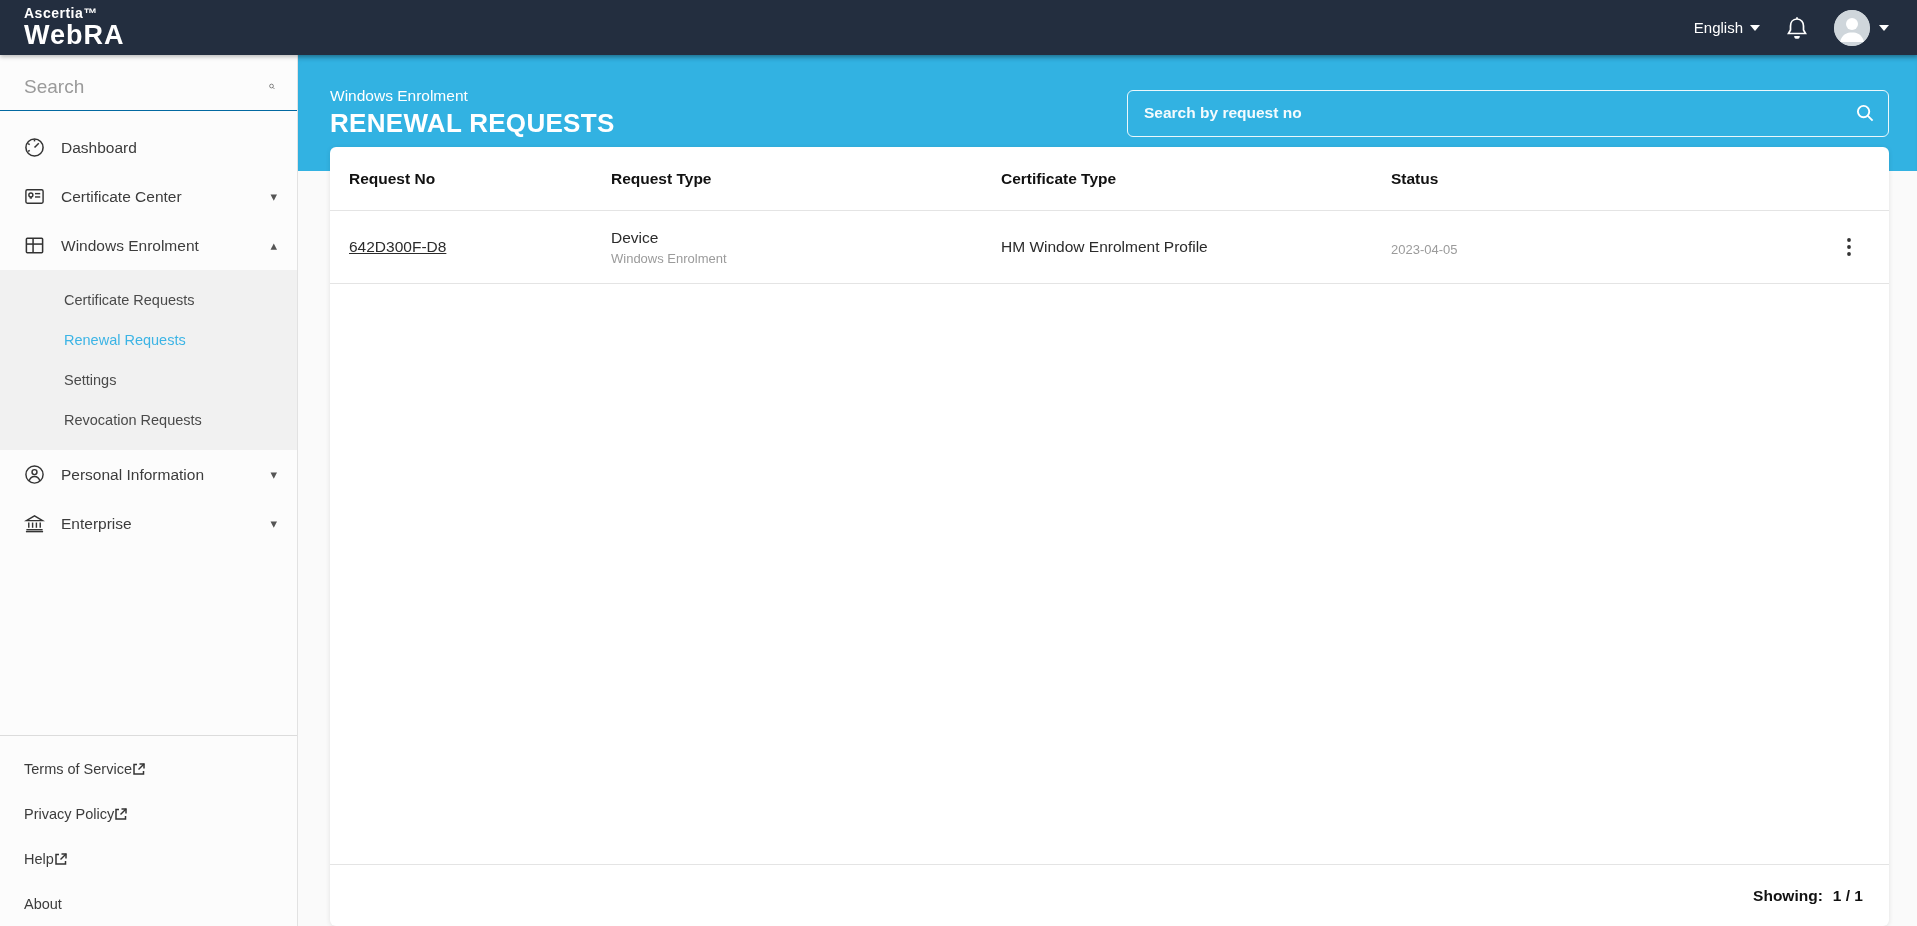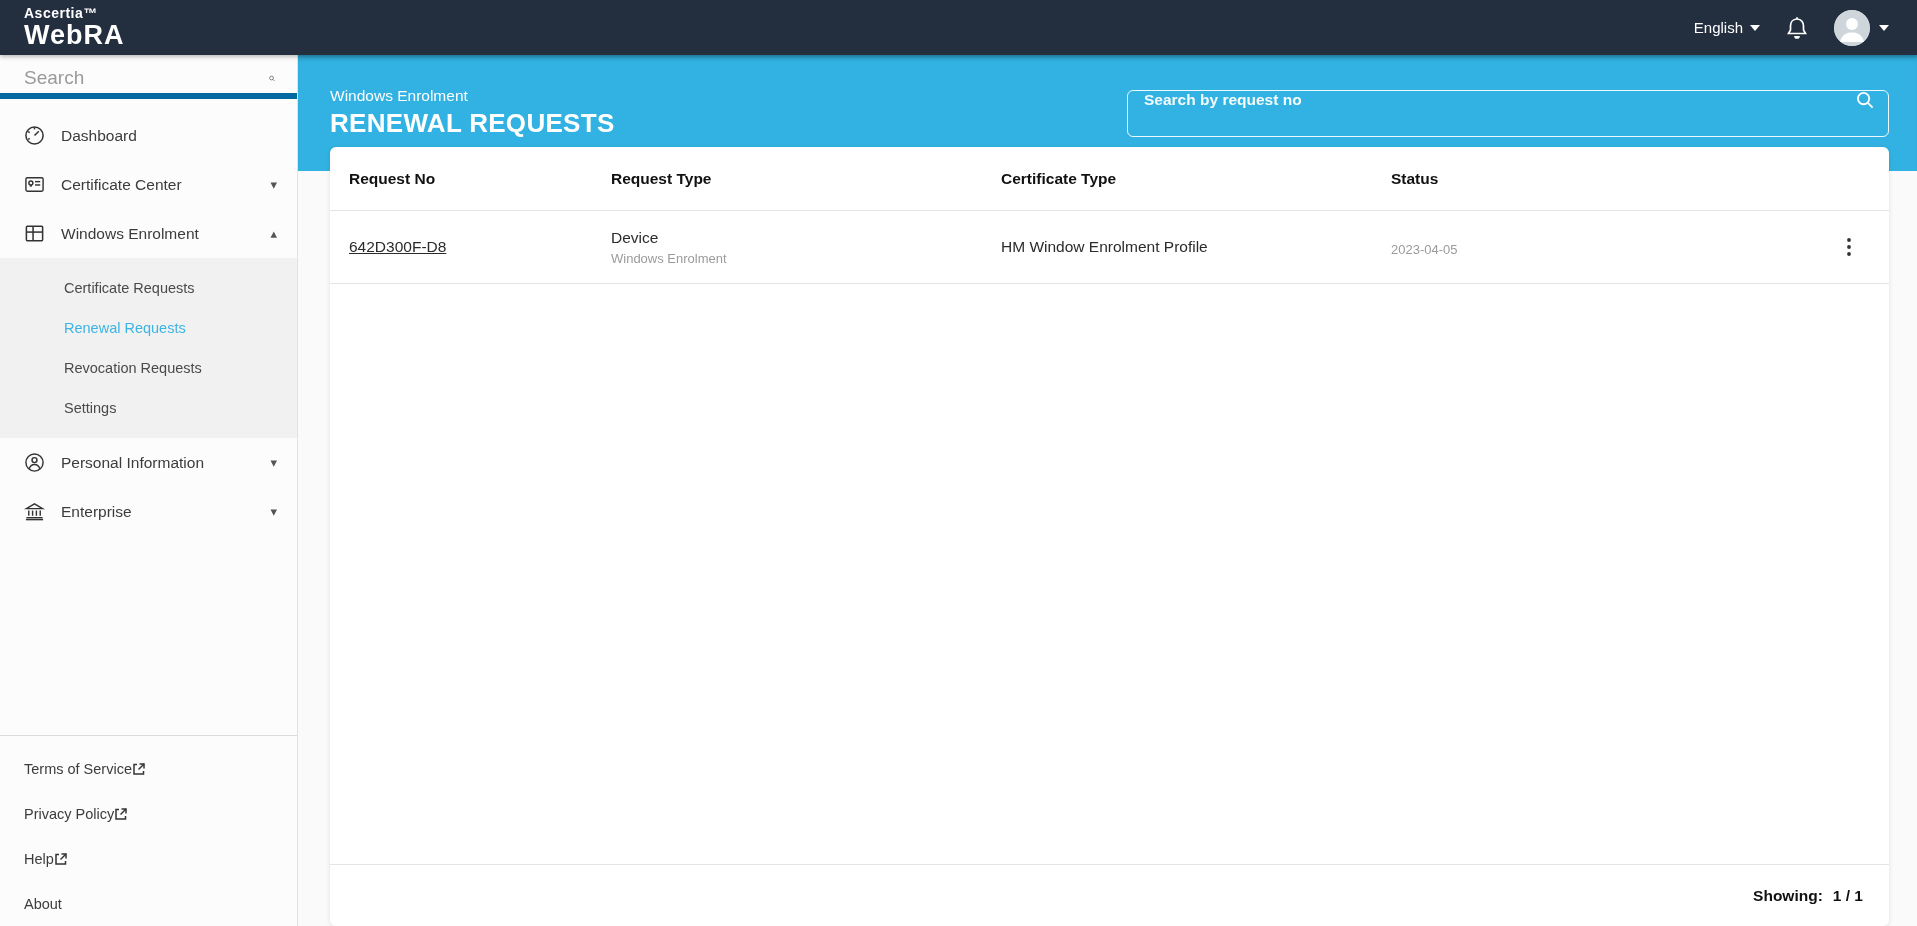--- a/index.html
+++ b/index.html
@@ -17,22 +17,22 @@
   .lang { color:#fff; font-size:15px; display:flex; align-items:center; gap:7px; cursor:pointer; }
   .caret-down { width:0; height:0; border-left:5px solid transparent; border-right:5px solid transparent;
     border-top:6px solid #fff; display:inline-block; }
   .bell { cursor:pointer; display:flex; }
   .avatar-wrap { display:flex; align-items:center; gap:9px; cursor:pointer; }
   .avatar { width:36px; height:36px; border-radius:50%; background:#cfd6db; overflow:hidden; display:flex; }
 
   
   .sidebar { position:fixed; top:55px; left:0; bottom:0; width:298px; background:#fcfcfc;
     border-right:1px solid #e2e2e2; display:flex; flex-direction:column; z-index:20; }
-  .side-search { display:flex; align-items:center; padding:8px 22px 0 24px; height:44px;
-    border-bottom:6px solid #0369a1; }
+  .side-search { display:flex; align-items:center; padding:8px 22px 0 24px; height:56px;
+    border-bottom:1px solid #0369a1; }
   .side-search input { flex:1; border:none; outline:none; background:transparent; font-size:19px;
     color:#444; font-family:inherit; }
   .side-search input::placeholder { color:#9a9a9a; }
   .nav { padding-top:12px; }
   .nav-item { height:49px; display:flex; align-items:center; gap:16px; padding:0 20px 0 24px;
     font-size:15.5px; color:#3c3c3c; cursor:pointer; }
   .nav-item .nav-label { flex:1; }
   .nav-item svg { flex:0 0 auto; }
   .chev { color:#555; font-size:13px; }
   .submenu { background:#f1f1f1; padding:10px 0; }
@@ -44,21 +44,21 @@
     font-size:14.5px; color:#3c3c3c; cursor:pointer; }
 
   
   .main { margin-left:298px; height:926px; padding-top:55px; display:flex; flex-direction:column; }
   .bluebar { height:135px; background:#32b2e2; display:flex; align-items:center;
     justify-content:space-between; padding:0 28px 0 32px; box-shadow:inset 0 6px 6px -4px rgba(0,0,0,.18); }
   .page-head { color:#fff; }
   .page-head .crumb { font-size:15.5px; margin-bottom:3px; }
   .page-head .title { font-size:26px; font-weight:600; letter-spacing:.3px; }
   .blue-search { width:762px; height:47px; border:1px solid rgba(255,255,255,.9); border-radius:6px;
-    display:flex; align-items:flex-start; padding:0 14px 0 16px; }
+    display:flex; align-items:center; padding:0 14px 0 16px; }
   .blue-search input { flex:1; background:transparent; border:none; outline:none; color:#fff;
     font-size:15.5px; font-weight:700; font-family:inherit; }
   .blue-search input::placeholder { color:#fff; opacity:.95; }
 
   .content { flex:1; background:#fafafa; padding:0 28px 0 32px; }
   .card { background:#fff; border-radius:6px; margin-top:-24px; height:779px; position:relative;
     box-shadow:0 1px 5px rgba(0,0,0,.10); display:flex; flex-direction:column; }
   .grid { display:grid; grid-template-columns:262px 390px 390px 1fr 54px; align-items:center;
     padding-left:19px; }
   .thead { height:64px; border-bottom:1px solid #e4e4e4; }
@@ -147,22 +147,22 @@
         <line x1="9.5" y1="3.5" x2="9.5" y2="18.5"></line>
         <line x1="2.5" y1="9.5" x2="19.5" y2="9.5"></line>
       </svg>
       <span class="nav-label">Windows Enrolment</span>
       <span class="chev">▴</span>
     </div>
 
     <div class="submenu">
       <div class="submenu-item">Certificate Requests</div>
       <div class="submenu-item active">Renewal Requests</div>
+      <div class="submenu-item">Settings</div>
       <div class="submenu-item">Revocation Requests</div>
-      <div class="submenu-item">Settings</div>
     </div>
 
     <div class="nav-item">
       <svg width="21" height="21" viewBox="0 0 22 22" fill="none" stroke="#333" stroke-width="1.5">
         <circle cx="11" cy="11" r="9"></circle>
         <circle cx="11" cy="8.5" r="2.6"></circle>
         <path d="M5.5 17.5 C6.5 14 8.5 13 11 13 C13.5 13 15.5 14 16.5 17.5"></path>
       </svg>
       <span class="nav-label">Personal Information</span>
       <span class="chev">▾</span>

